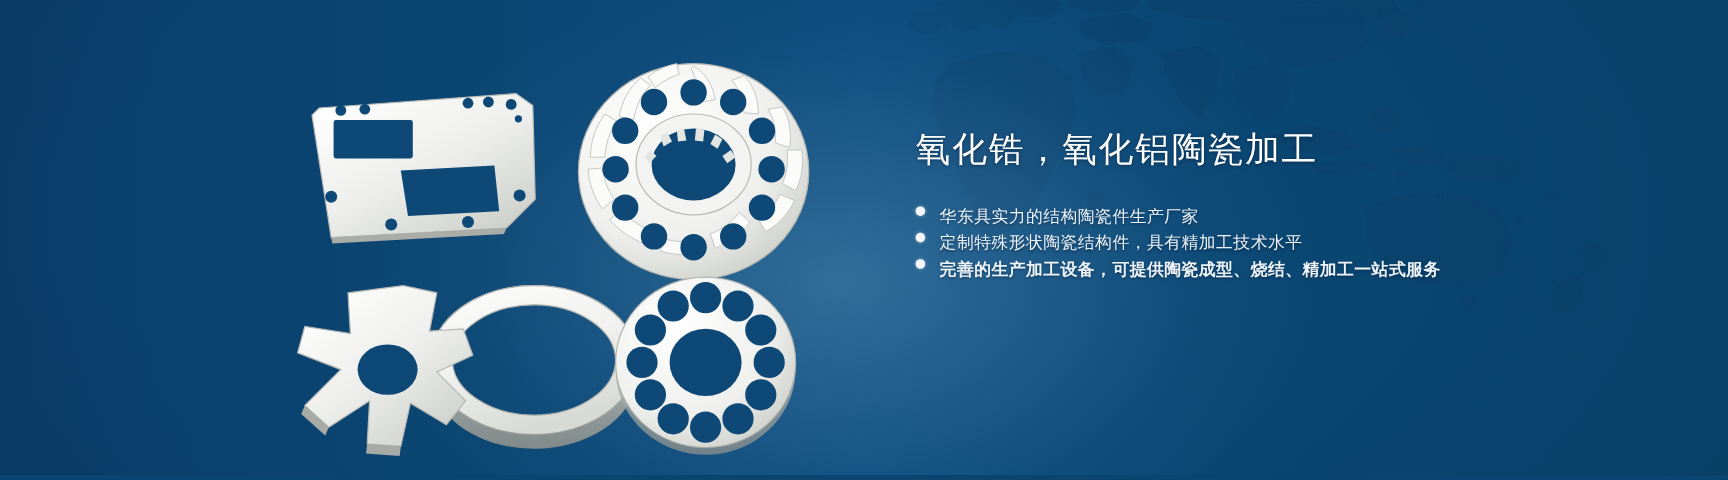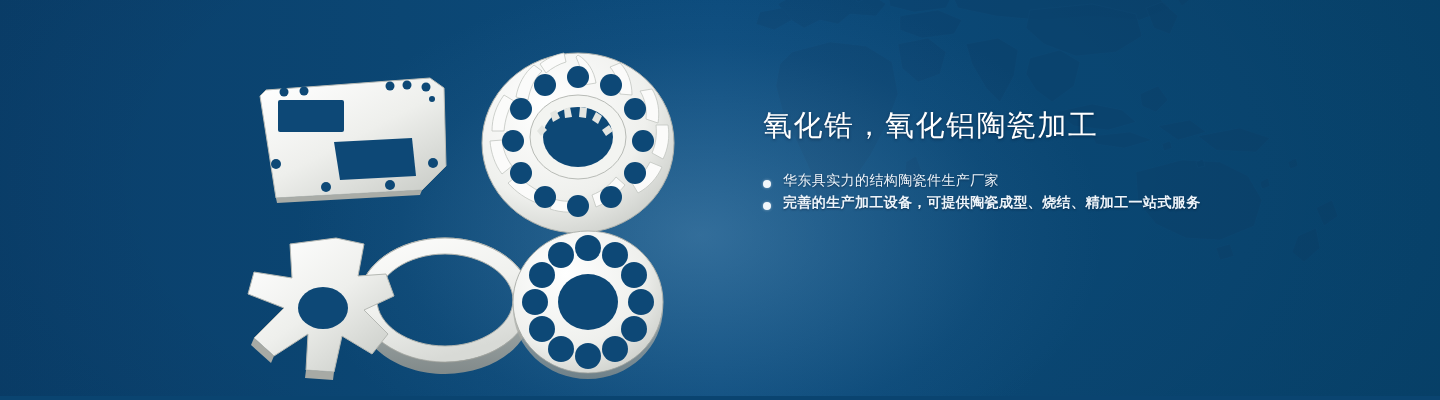--- a/index.html
+++ b/index.html
@@ -47,21 +47,21 @@
   }
   .headline{
     margin:0;
     font-size:29px;line-height:42px;font-weight:400;
     color:#ffffff;letter-spacing:1.5px;
     text-shadow:0 1px 3px rgba(0,20,45,.55);
     white-space:nowrap;
   }
   .bullets{list-style:none;margin:26px 0 0 0;padding:0;}
   .bullets li{
-    display:flex;align-items:flex-end;
+    display:flex;align-items:flex-start;
     margin:0 0 6px 0;
     color:#edf4fa;font-size:14px;line-height:16px;letter-spacing:.4px;
     text-shadow:0 1px 2px rgba(0,20,45,.5);
     white-space:nowrap;
   }
   .bullets li:last-child{margin-bottom:0;font-weight:bold;}
   .dot{
     flex:0 0 auto;width:8px;height:8px;border-radius:50%;
     background:#f2f7fb;margin-right:12px;
     box-shadow:0 0 3px rgba(255,255,255,.45);
@@ -255,18 +255,22 @@
 
   <div class="copy">
     <h1 class="headline">氧化锆，氧化铝陶瓷加工</h1>
     <ul class="bullets">
       <li>
         <span class="dot"></span>
         <span>华东具实力的结构陶瓷件生产厂家</span>
       </li>
       <li>
         <span class="dot"></span>
+        <span>定制特殊形状陶瓷结构件，具有精加工技术水平</span>
+      </li>
+      <li>
+        <span class="dot"></span>
         <span>完善的生产加工设备，可提供陶瓷成型、烧结、精加工一站式服务</span>
       </li>
     </ul>
   </div>
 
 </div>
 
 </body></html>

